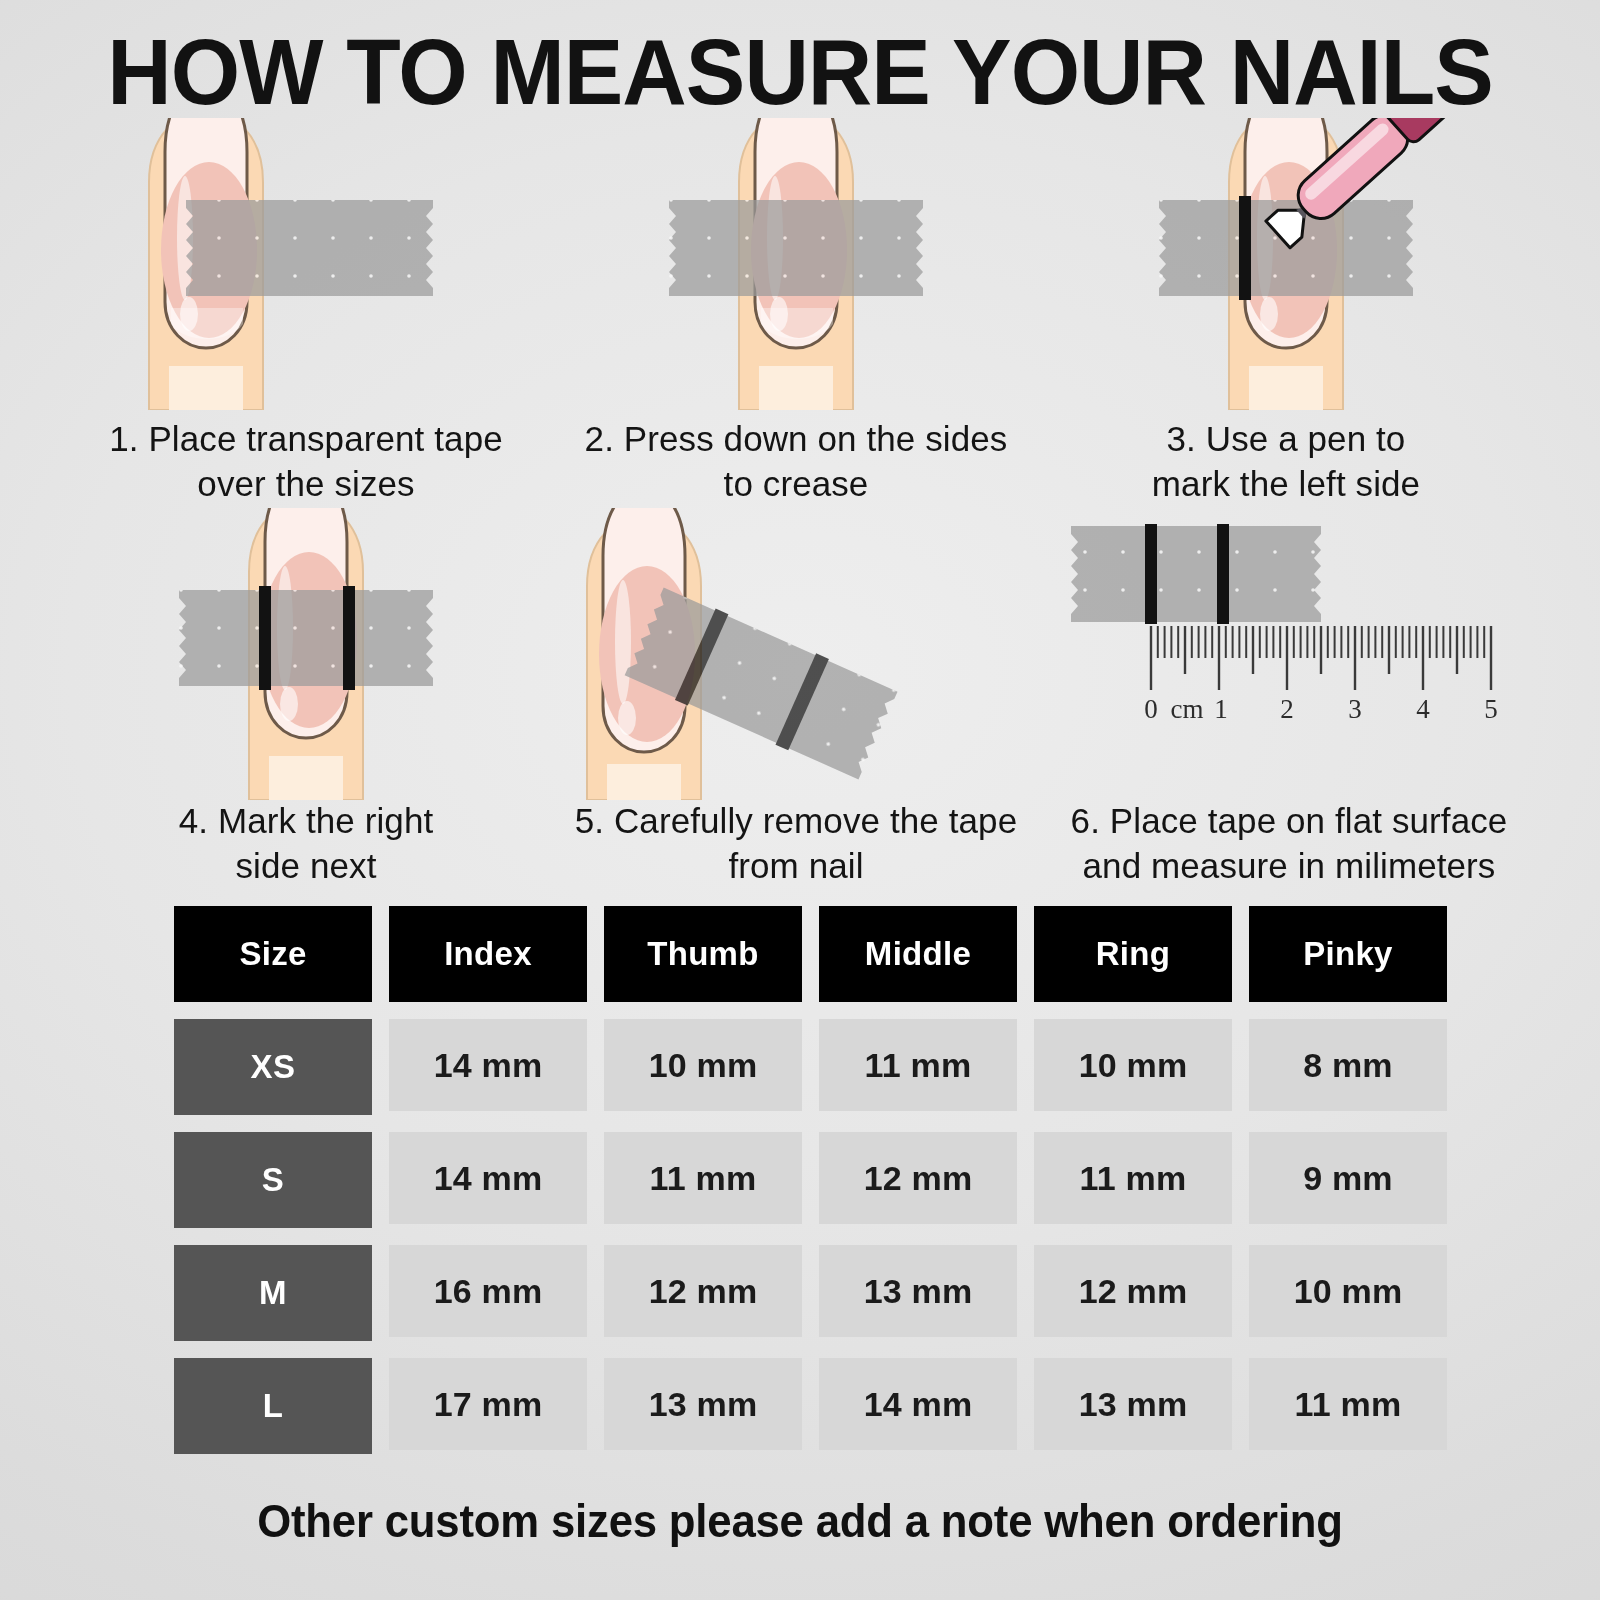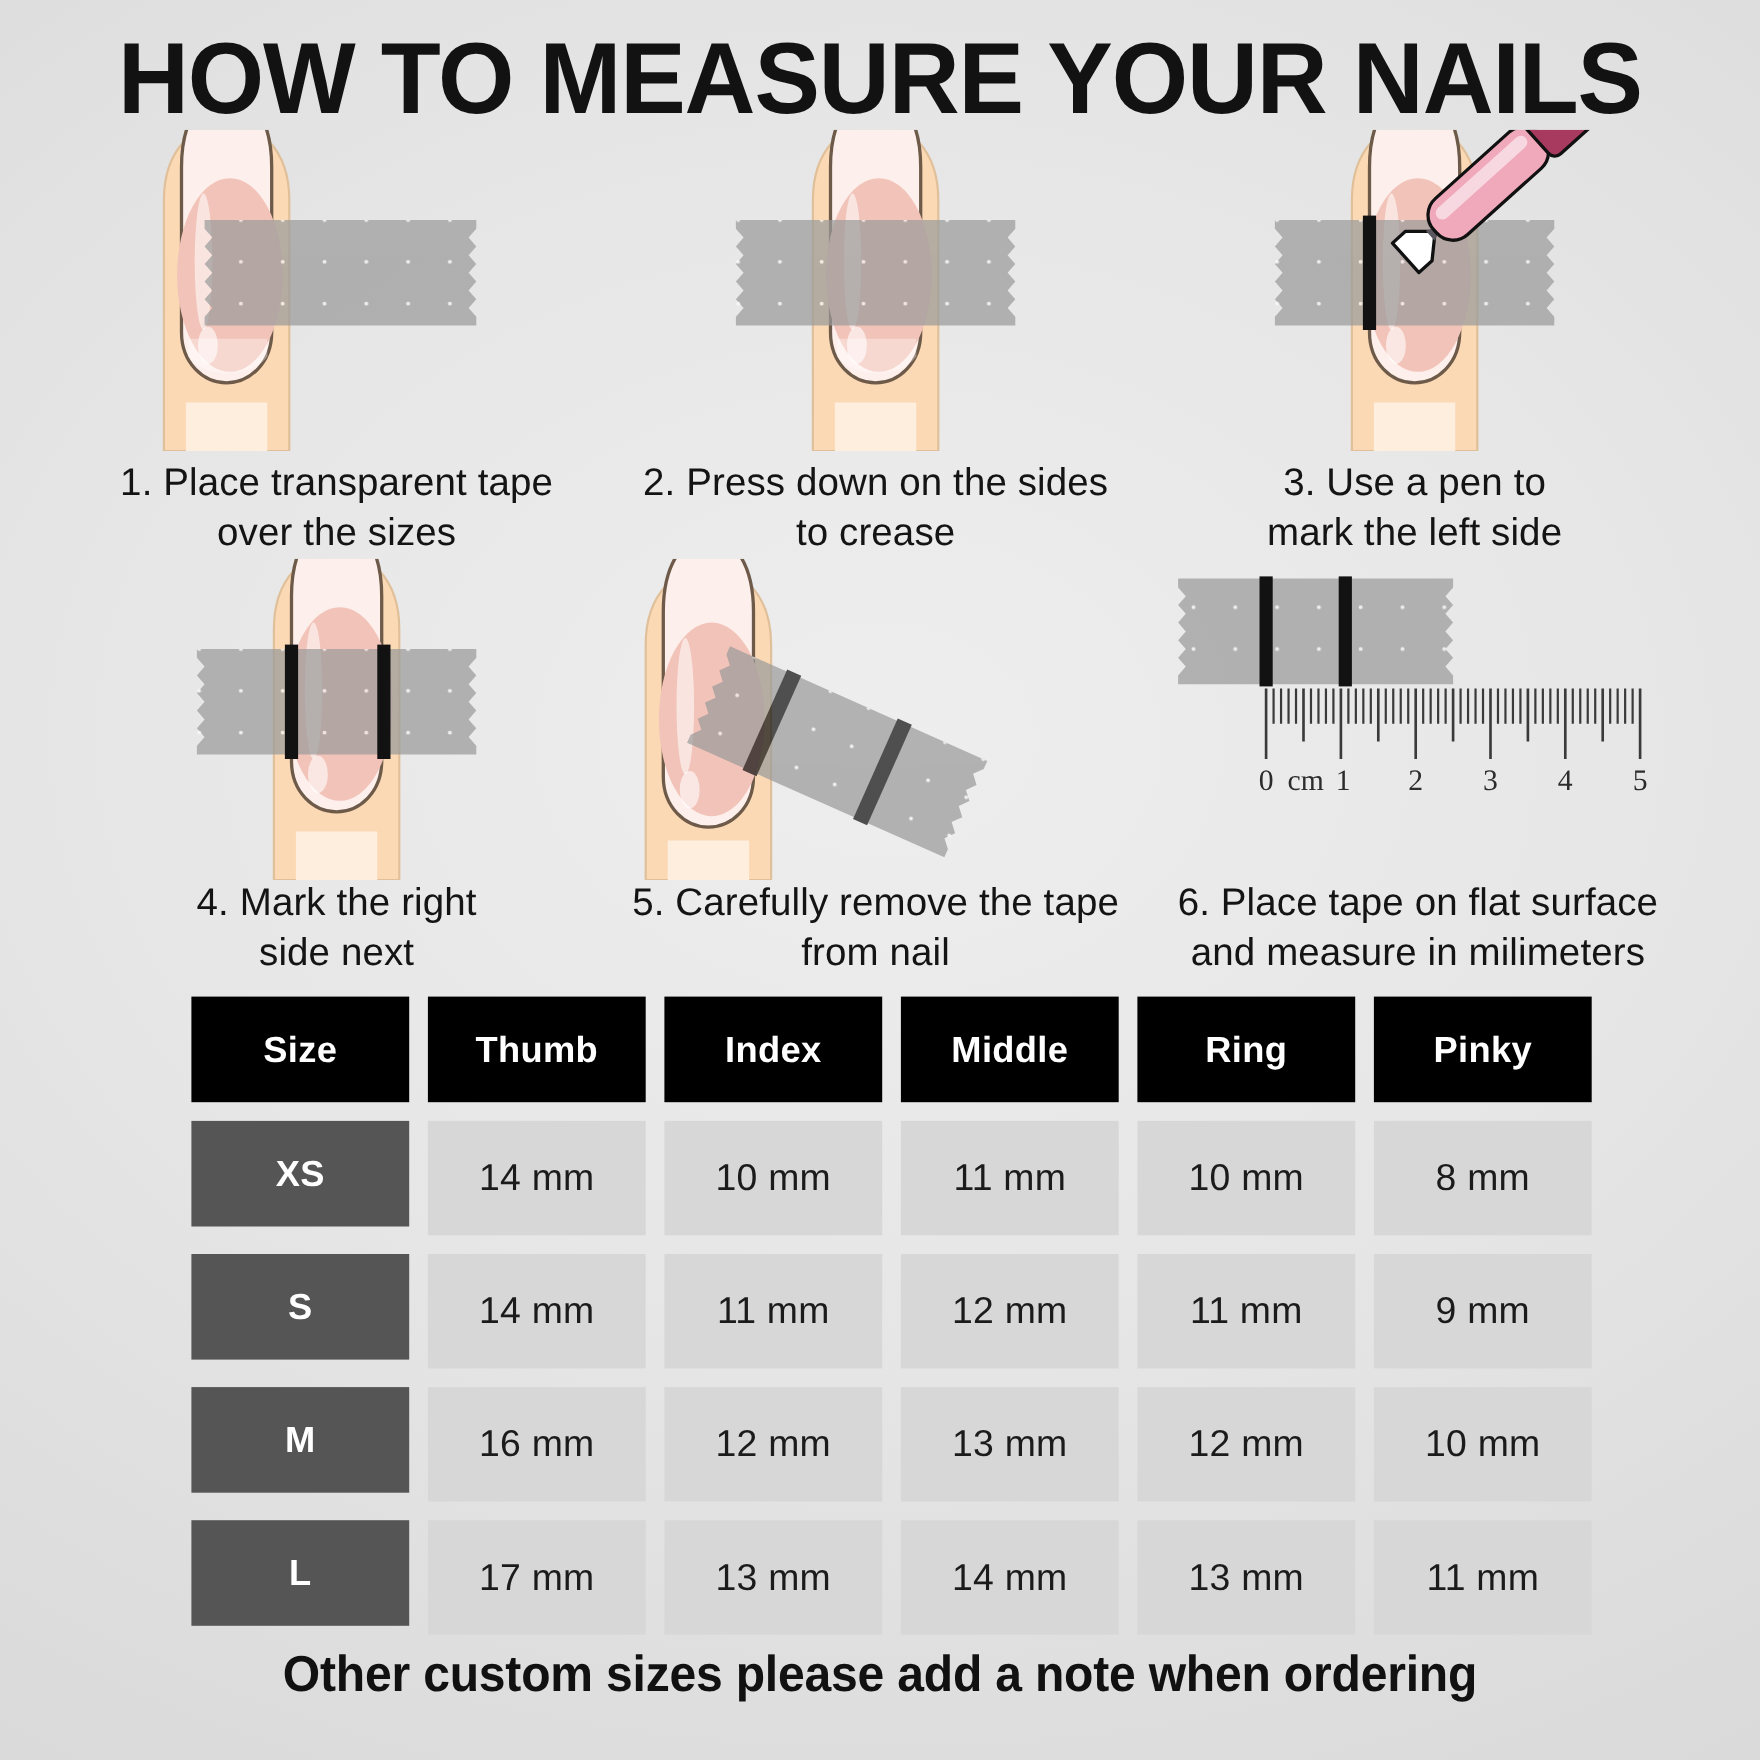--- a/index.html
+++ b/index.html
@@ -79,24 +79,24 @@
     color: #ffffff;
     height: 96px;
     display: flex; align-items: center; justify-content: center;
     font-size: 33px;
     font-weight: 700;
     letter-spacing: 0.4px;
   }
   .dcell {
     background: #d7d7d7;
     color: #1b1b1b;
-    height: 104px;
+    height: 92px;
     display: flex; align-items: center; justify-content: center;
     font-size: 34px;
-    font-weight: 400;
+    font-weight: 700;
     letter-spacing: 0.2px;
   }
   .col-size  { width: 198px; flex: none; }
   .col-data  { width: 198px; flex: none; }
 
   
   .footer {
     position: absolute;
     left: 0; top: 1494px; width: 1600px;
     text-align: center;
@@ -393,22 +393,22 @@
         <div>and measure in milimeters</div>
       </div>
     </div>
   </div>
 </div>
 
 <div class="table">
 
   <div class="trow">
     <div class="hcell col-size">Size</div>
+    <div class="hcell col-data">Index</div>
     <div class="hcell col-data">Thumb</div>
-    <div class="hcell col-data">Index</div>
     <div class="hcell col-data">Middle</div>
     <div class="hcell col-data">Ring</div>
     <div class="hcell col-data">Pinky</div>
   </div>
 
   <div class="trow">
     <div class="sizecell col-size">XS</div>
     <div class="dcell col-data">14 mm</div>
     <div class="dcell col-data">10 mm</div>
     <div class="dcell col-data">11 mm</div>

